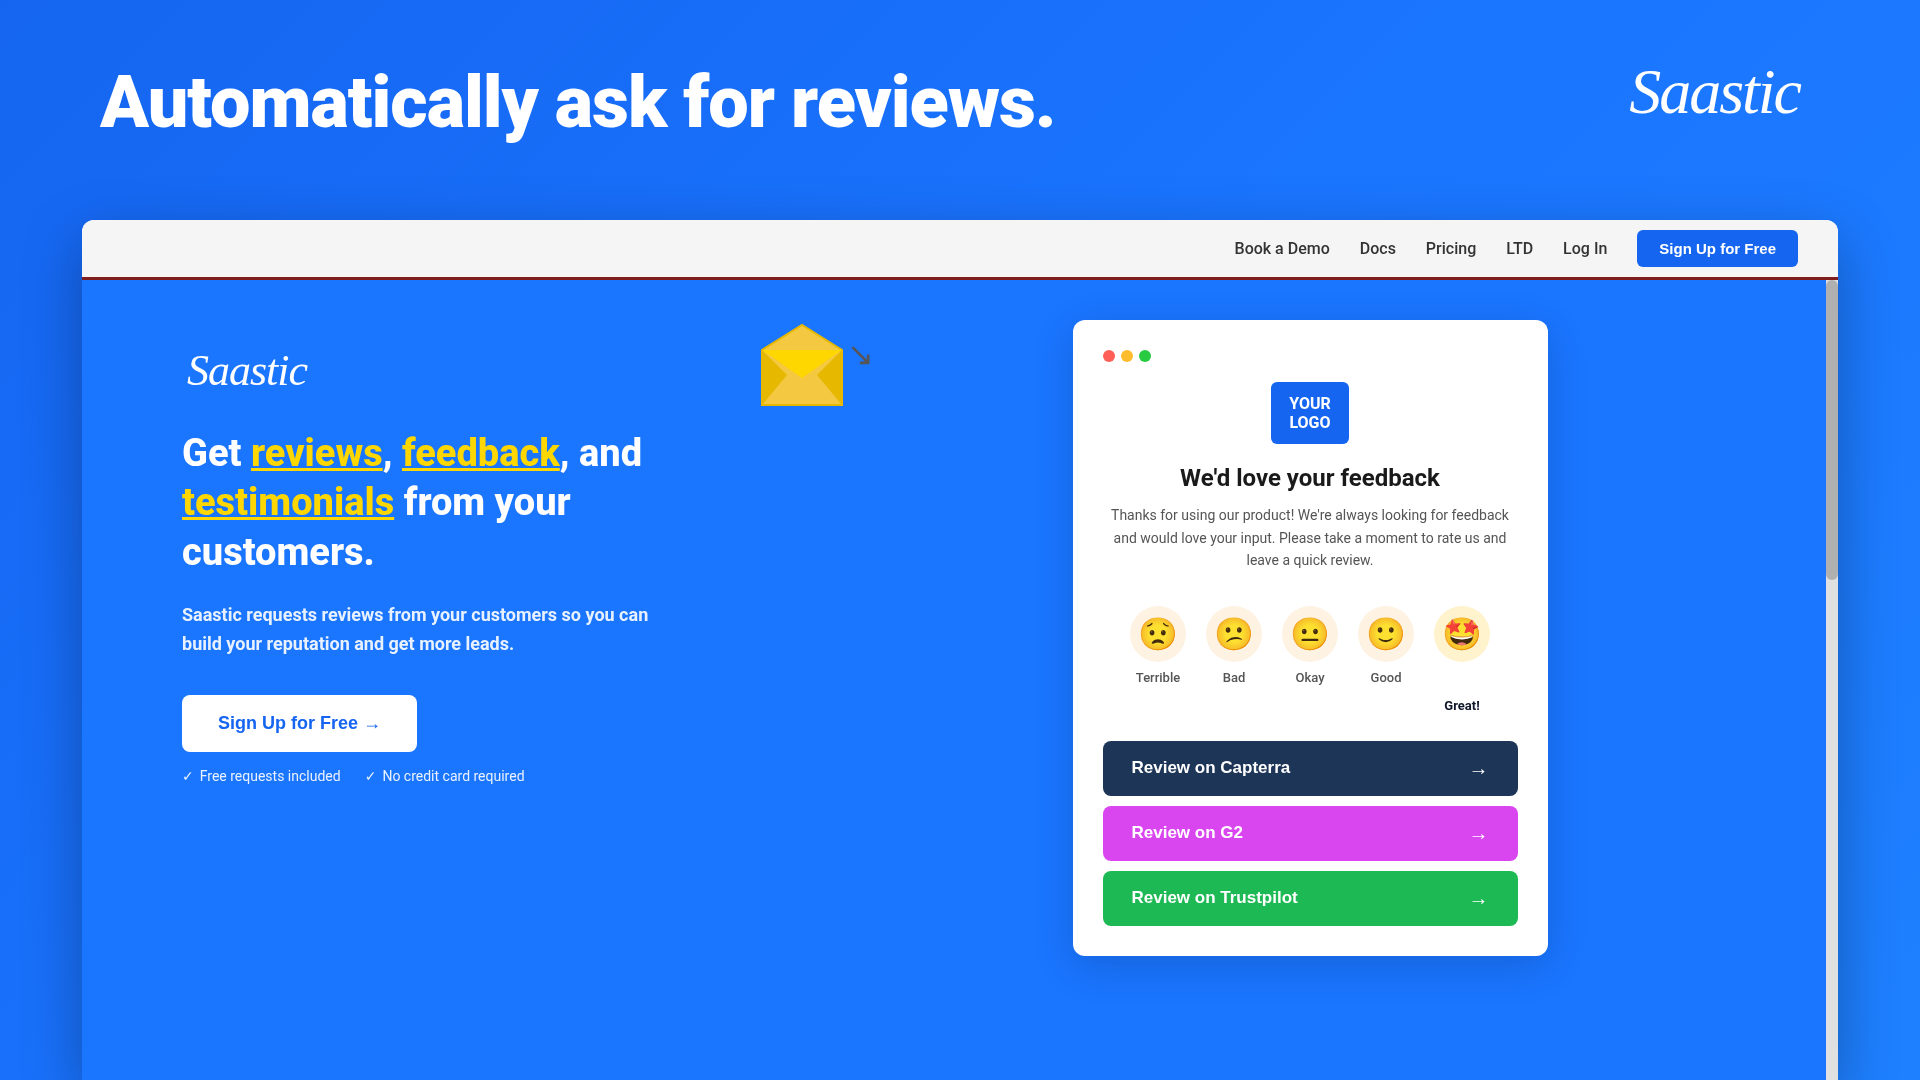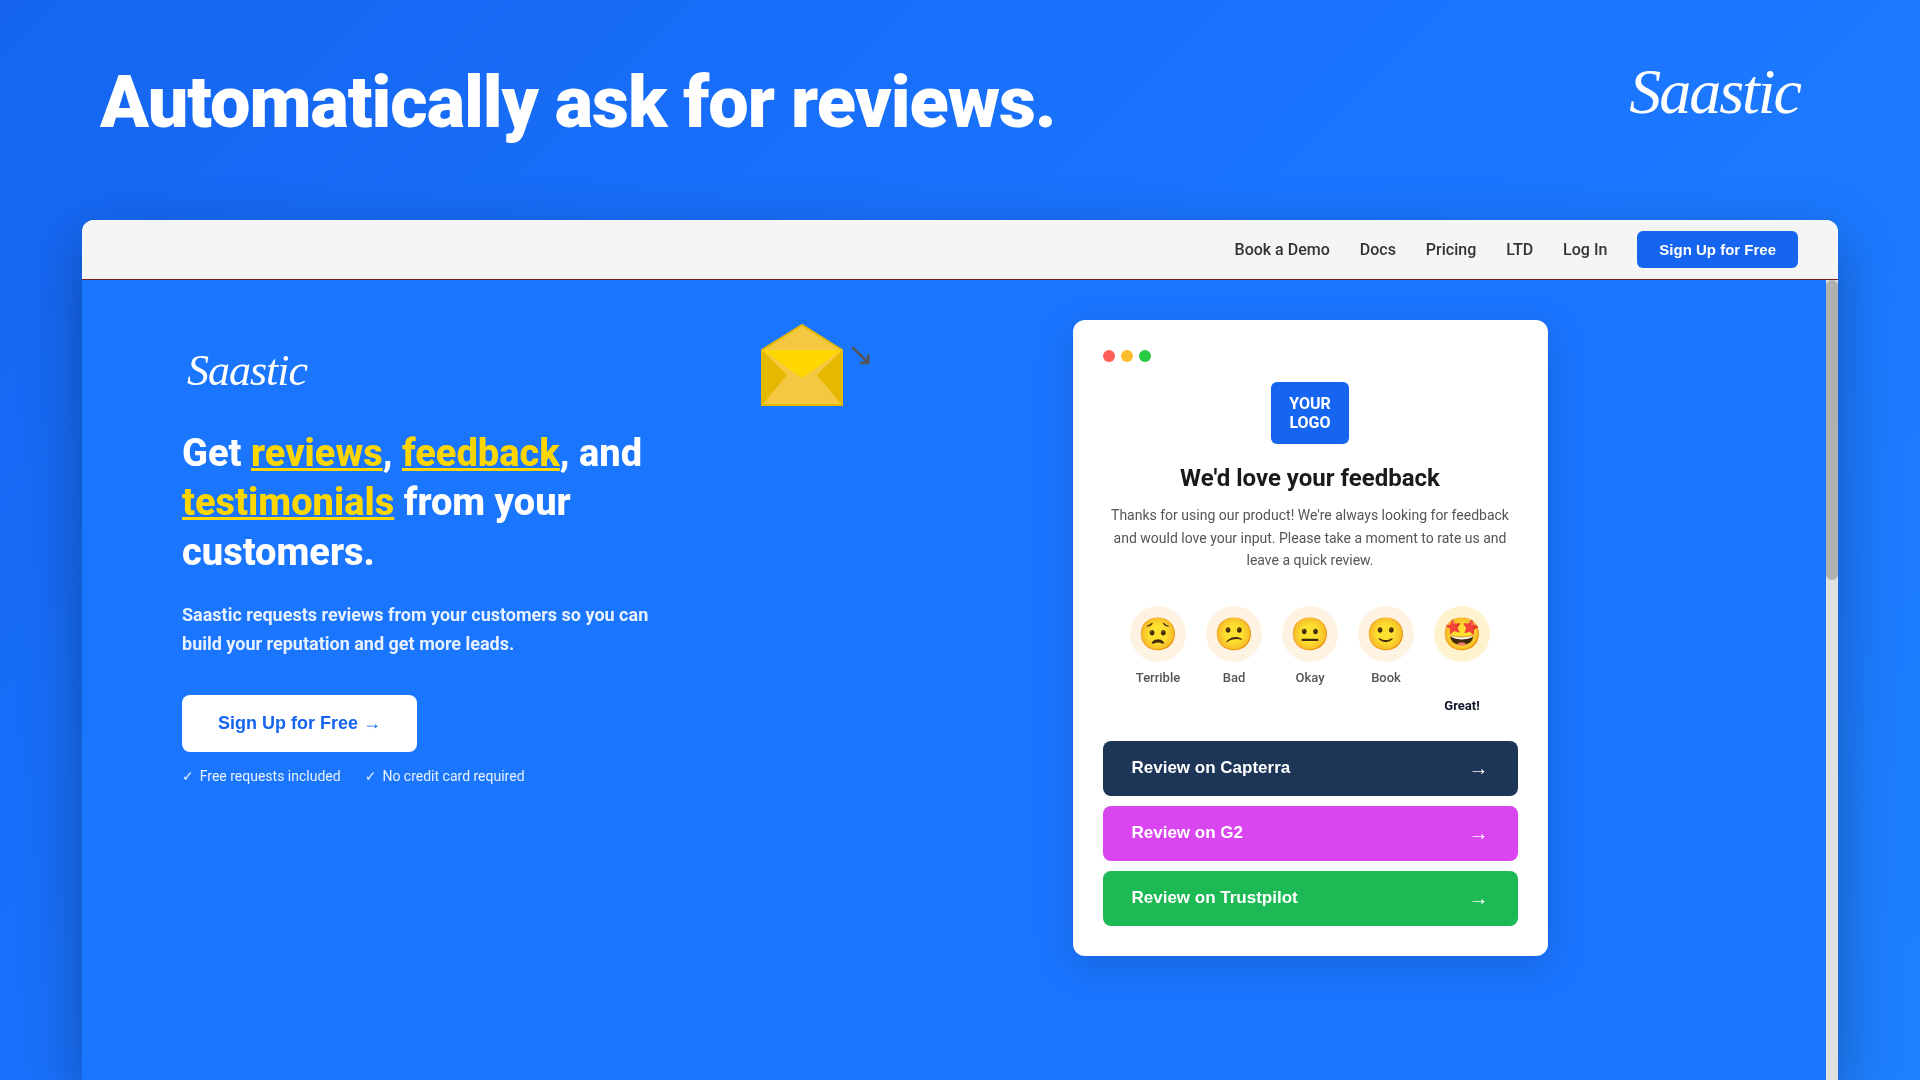--- a/index.html
+++ b/index.html
@@ -53,21 +53,21 @@
       background: white;
       border-radius: 12px 12px 0 0;
       overflow: hidden;
       box-shadow: 0 20px 60px rgba(0,0,0,0.3);
     }
 
     
     .browser-navbar {
       height: 60px;
       background: #f5f5f5;
-      border-bottom: 1px solid #7f1d1d;
+      border-bottom: 3px solid #7f1d1d;
       display: flex;
       align-items: center;
       justify-content: flex-end;
       padding: 0 40px;
       gap: 30px;
     }
 
     .nav-links {
       display: flex;
       align-items: center;
@@ -443,21 +443,21 @@
           <div class="emoji-item">
             <div class="emoji-face" style="background:#fef3e2;">😕</div>
             <span class="emoji-label">Bad</span>
           </div>
           <div class="emoji-item">
             <div class="emoji-face" style="background:#fef3e2;">😐</div>
             <span class="emoji-label">Okay</span>
           </div>
           <div class="emoji-item">
             <div class="emoji-face" style="background:#fef3e2;">🙂</div>
-            <span class="emoji-label">Book</span>
+            <span class="emoji-label">Good</span>
           </div>
           <div class="emoji-item">
             <div class="emoji-face" style="background:#fff3cd;">🤩</div>
             <span class="emoji-label bold">Great!</span>
           </div>
         </div>
 
         <div class="review-buttons">
           <button class="review-btn review-btn-capterra">
             <span>Review on Capterra</span>

